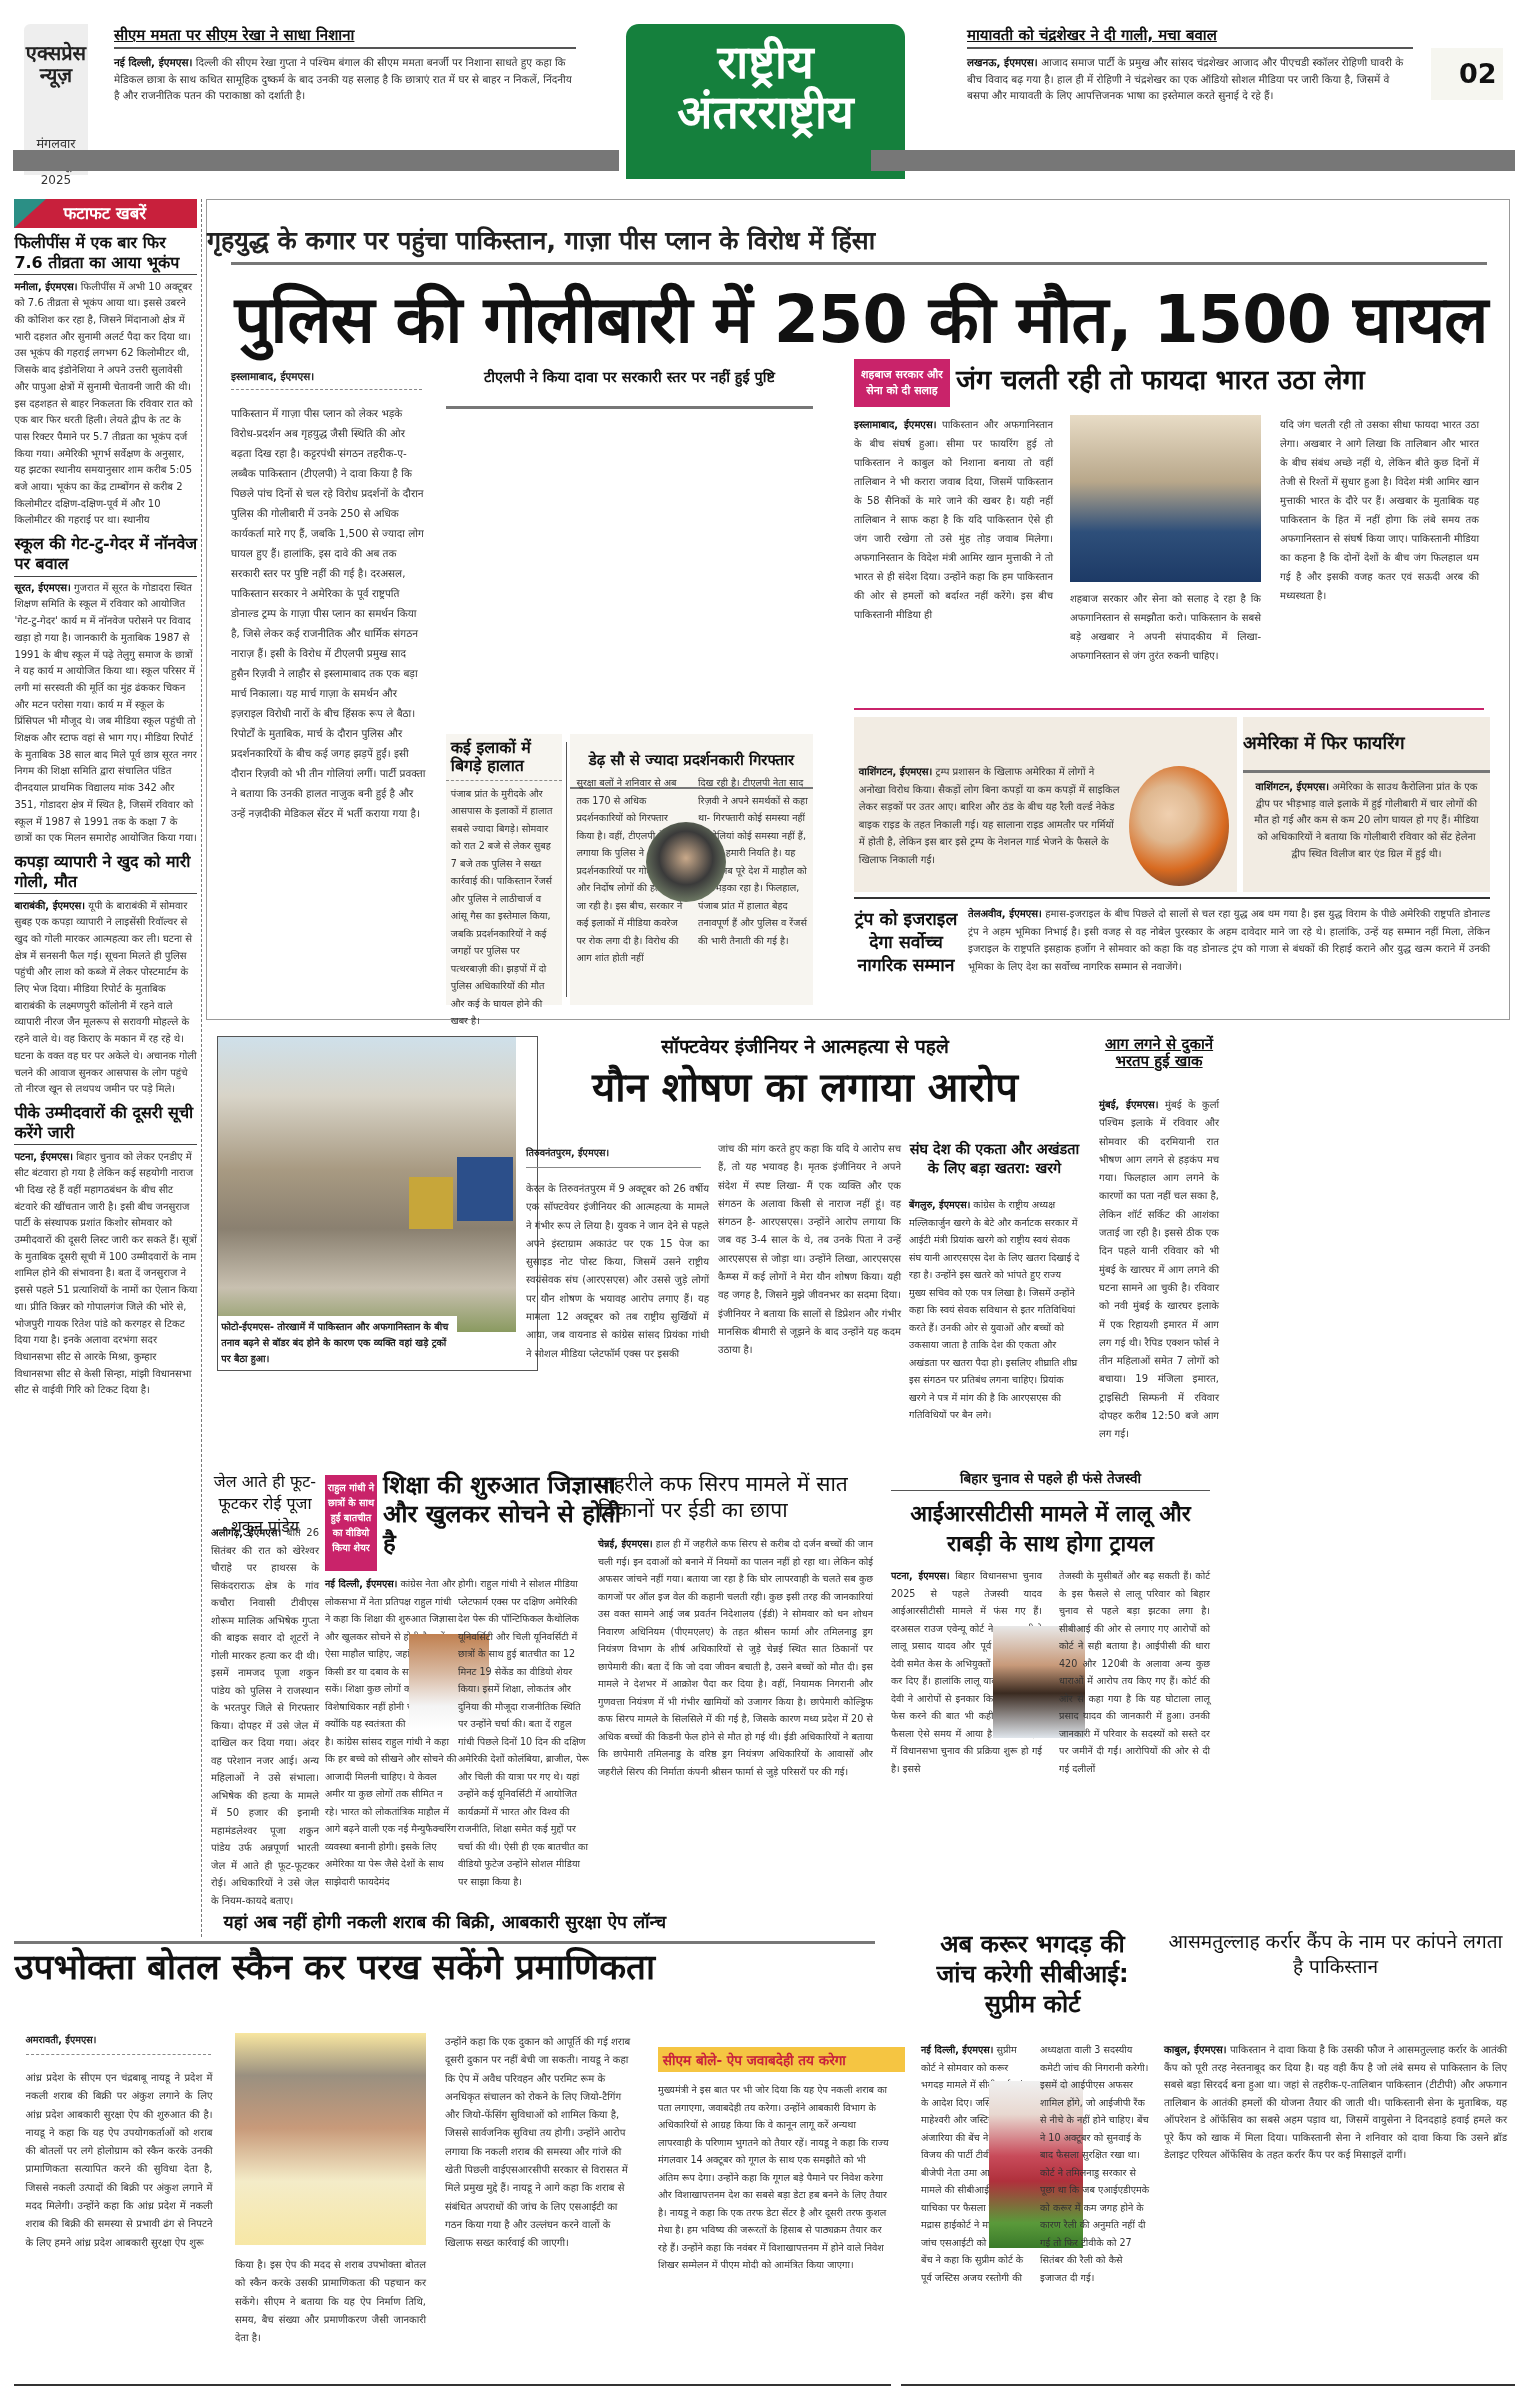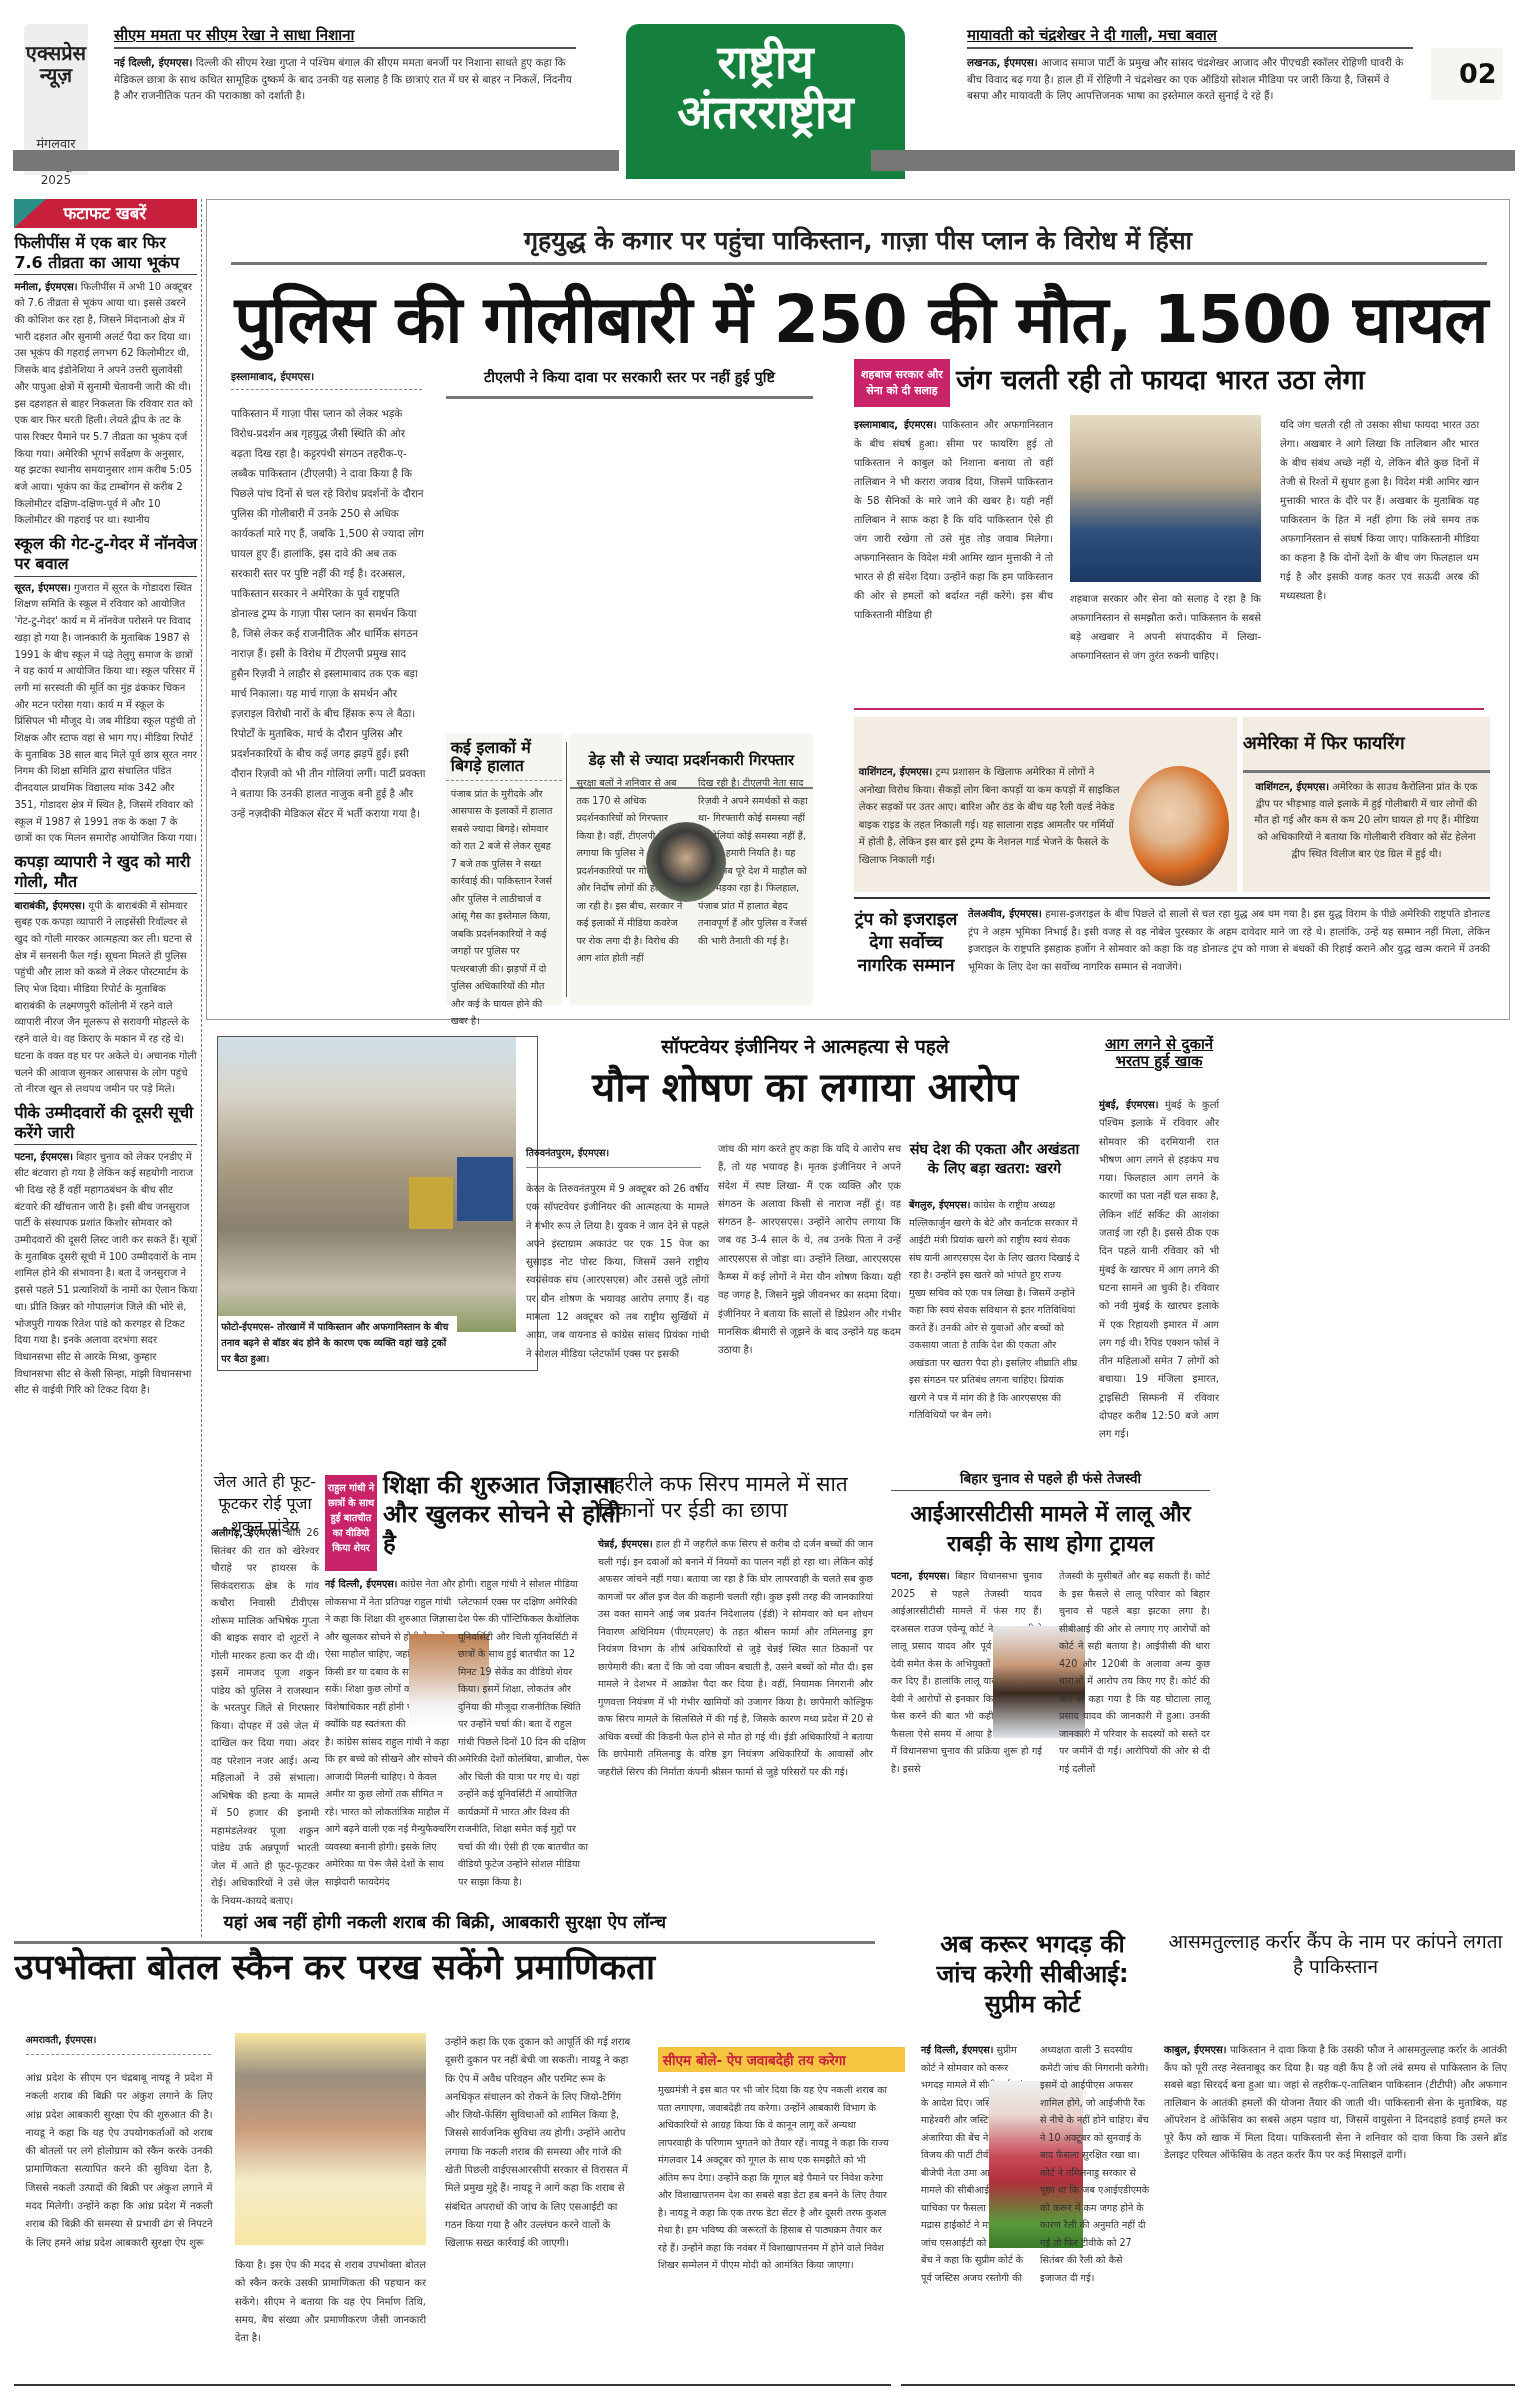--- a/index.html
+++ b/index.html
@@ -27,21 +27,21 @@
 
 
 #left-col{left:14.4px;top:199px;width:183px;height:1730px}
 #fatafat{height:29px;background:#c8203c;color:#fff;font-size:16.7px;font-weight:bold;padding-left:49px;line-height:29px;position:relative}
 #fatafat::before{content:"";position:absolute;left:0;top:0;border-left:32px solid #2b8f85;border-bottom:29px solid transparent}
 .lc-story h3{font-size:16px;font-weight:bold;color:#111;line-height:1.25;border-bottom:1.6px solid #444;padding-bottom:1.6px;margin:4.8px 0 3.2px}
 .lc-story p{font-size:10px;line-height:16.7px;color:#333}
 
 
 #lead-box{left:206px;top:199px;width:1304px;height:821px;border:1.6px solid #999}
-#kicker{left:0;top:22px;width:100%;text-align:center;font-size:25px;color:#222;font-weight:bold}
+#kicker{left:0;top:22px;width:100%;font-size:25px;color:#222;font-weight:bold}
 #kicker-rule{left:24px;top:62px;width:1256px;height:3.2px}
 #lead-hl{left:16px;top:73px;width:1276px;text-align:center;font-size:65px;font-weight:bold;color:#111;letter-spacing:-0.8px}
 .tag-pink{background:#c9236a;color:#fff;font-weight:bold;text-align:center}
 </style>
 </head>
 <body>
 
 <div class="abs" style="left:0;top:0;width:1530px;height:183px">
   <div id="mast-left" class="abs">
     <div class="brand">एक्सप्रेस न्यूज़</div>
@@ -87,21 +87,21 @@
 <div class="abs dash-v" style="left:201px;top:199px;height:1738px"></div>
 
 <div id="lead-box" class="abs">
   <div id="kicker" class="abs">गृहयुद्ध के कगार पर पहुंचा पाकिस्तान, गाज़ा पीस प्लान के विरोध में हिंसा</div>
   <div id="kicker-rule" class="abs rule"></div>
   <div id="lead-hl" class="abs">पुलिस की गोलीबारी में 250 की मौत, 1500 घायल</div>
 
   <div class="abs" style="left:24px;top:169px;font-size:10.4px;font-weight:bold;border-bottom:0.8px dashed #888;width:191px;padding-bottom:6.4px">इस्लामाबाद, ईएमएस।</div>
   <div class="abs body-text" style="left:24px;top:203px;width:195px;font-size:10.4px;line-height:20px;text-align:left">पाकिस्तान में गाज़ा पीस प्लान को लेकर भड़के विरोध-प्रदर्शन अब गृहयुद्ध जैसी स्थिति की ओर बढ़ता दिख रहा है। कट्टरपंथी संगठन तहरीक-ए-लब्बैक पाकिस्तान (टीएलपी) ने दावा किया है कि पिछले पांच दिनों से चल रहे विरोध प्रदर्शनों के दौरान पुलिस की गोलीबारी में उनके 250 से अधिक कार्यकर्ता मारे गए हैं, जबकि 1,500 से ज्यादा लोग घायल हुए हैं। हालांकि, इस दावे की अब तक सरकारी स्तर पर पुष्टि नहीं की गई है। दरअसल, पाकिस्तान सरकार ने अमेरिका के पूर्व राष्ट्रपति डोनाल्ड ट्रम्प के गाज़ा पीस प्लान का समर्थन किया है, जिसे लेकर कई राजनीतिक और धार्मिक संगठन नाराज़ हैं। इसी के विरोध में टीएलपी प्रमुख साद हुसैन रिज़वी ने लाहौर से इस्लामाबाद तक एक बड़ा मार्च निकाला। यह मार्च गाज़ा के समर्थन और इज़राइल विरोधी नारों के बीच हिंसक रूप ले बैठा। रिपोर्टों के मुताबिक, मार्च के दौरान पुलिस और प्रदर्शनकारियों के बीच कई जगह झड़पें हुईं। इसी दौरान रिज़वी को भी तीन गोलियां लगीं। पार्टी प्रवक्ता ने बताया कि उनकी हालत नाजुक बनी हुई है और उन्हें नज़दीकी मेडिकल सेंटर में भर्ती कराया गया है।</div>
 
-  <div class="abs hl" style="left:239px;top:169px;width:367px;text-align:center;font-size:14.4px;border-bottom:3.2px solid #777;padding-bottom:10px">टीएलपी ने किया दावा पर सरकारी स्तर पर नहीं हुई पुष्टि</div>
+  <div class="abs hl" style="left:239px;top:169px;width:367px;text-align:center;font-size:14.4px;border-bottom:3.2px solid #777;padding-bottom:20px">टीएलपी ने किया दावा पर सरकारी स्तर पर नहीं हुई पुष्टि</div>
 
   <div class="abs" style="left:239px;top:534px;width:116px;height:271px;background:#f7f5f0">
     <div class="hl" style="font-size:16px;padding:4.8px;border-bottom:0.8px dashed #888">कई इलाकों में बिगड़े हालात</div>
     <div class="body-text" style="font-size:9.6px;line-height:17.5px;padding:3.2px 4.8px;text-align:left">पंजाब प्रांत के मुरीदके और आसपास के इलाकों में हालात सबसे ज्यादा बिगड़े। सोमवार को रात 2 बजे से लेकर सुबह 7 बजे तक पुलिस ने सख्त कार्रवाई की। पाकिस्तान रेंजर्स और पुलिस ने लाठीचार्ज व आंसू गैस का इस्तेमाल किया, जबकि प्रदर्शनकारियों ने कई जगहों पर पुलिस पर पत्थरबाज़ी की। झड़पों में दो पुलिस अधिकारियों की मौत और कई के घायल होने की खबर है।</div>
   </div>
   <div class="abs" style="left:359px;top:542px;width:0.8px;height:255px;background:#555"></div>
 
   <div class="abs" style="left:363px;top:534px;width:243px;height:271px;background:#f7f5f0">
     <div class="hl" style="font-size:15px;padding:18px;text-align:center;border-bottom:2.4px solid #777">डेढ़ सौ से ज्यादा प्रदर्शनकारी गिरफ्तार</div>
     <div class="body-text" style="position:absolute;left:6.4px;top:40px;width:112px;font-size:9.6px;line-height:17.5px;text-align:left">सुरक्षा बलों ने शनिवार से अब तक 170 से अधिक प्रदर्शनकारियों को गिरफ्तार किया है। वहीं, टीएलपी ने आरोप लगाया कि पुलिस ने प्रदर्शनकारियों पर गोलीबारी की और निर्दोष लोगों की हत्या की जा रही है। इस बीच, सरकार ने कई इलाकों में मीडिया कवरेज पर रोक लगा दी है। विरोध की आग शांत होती नहीं</div>

